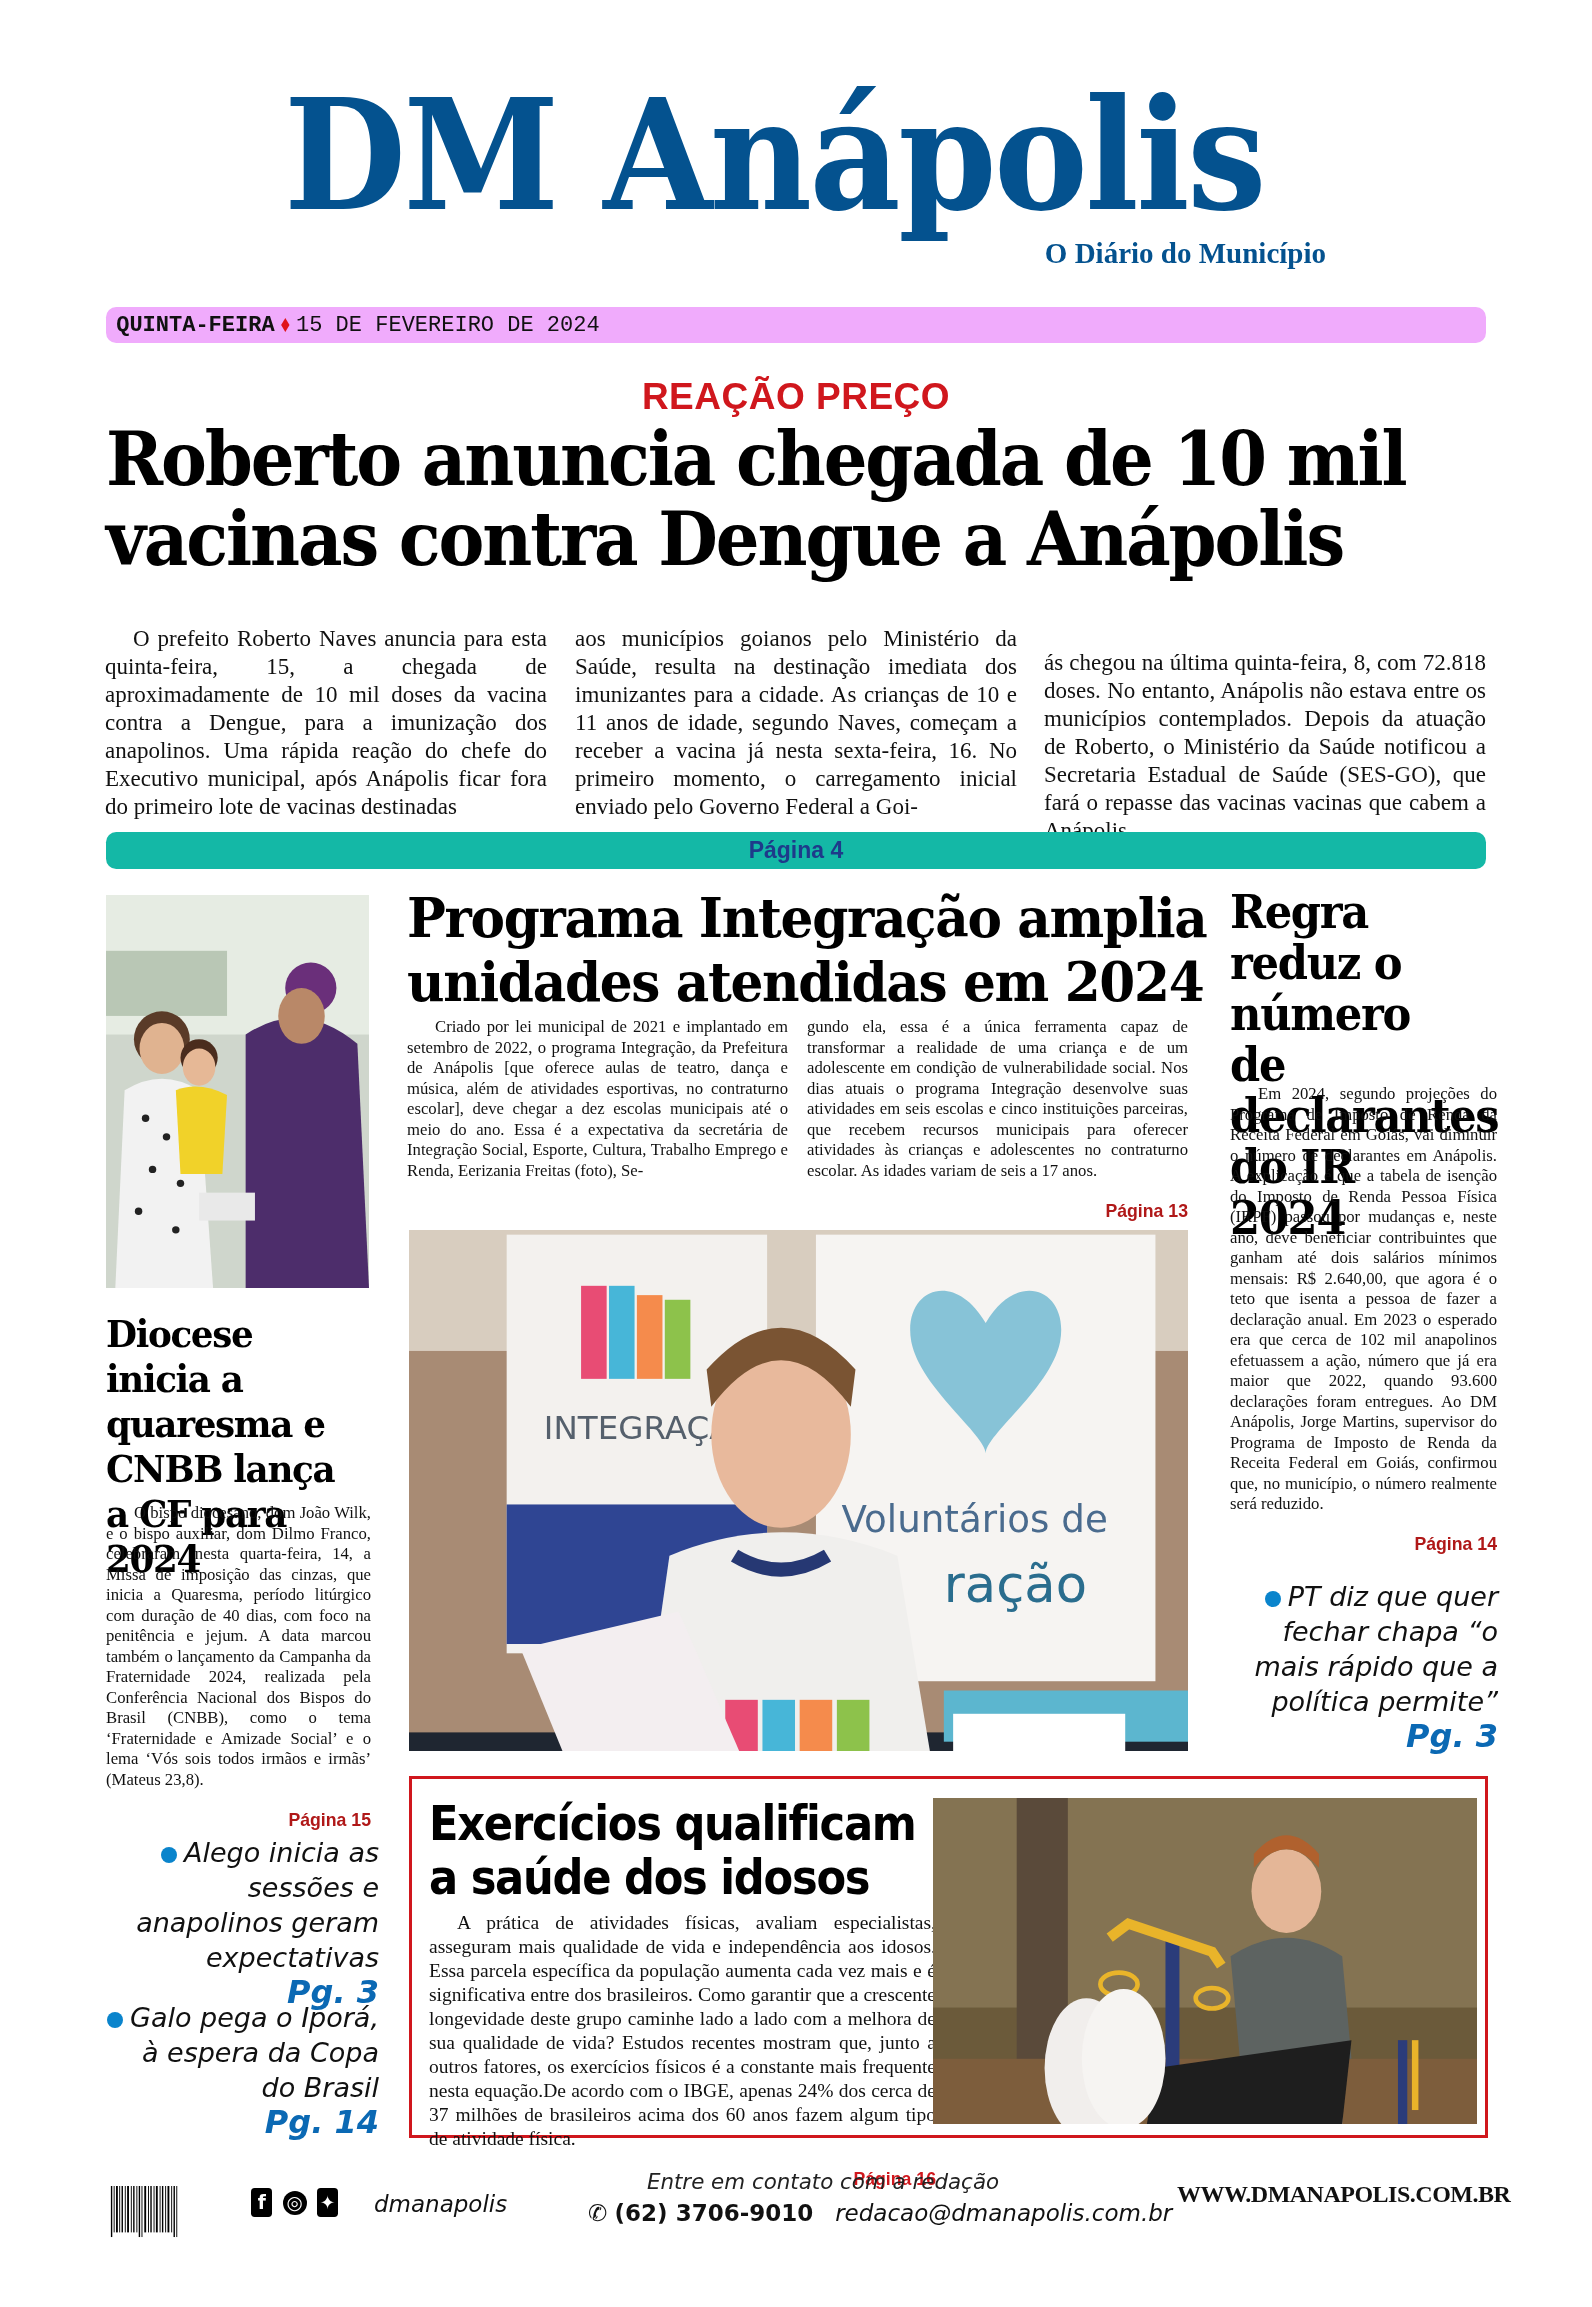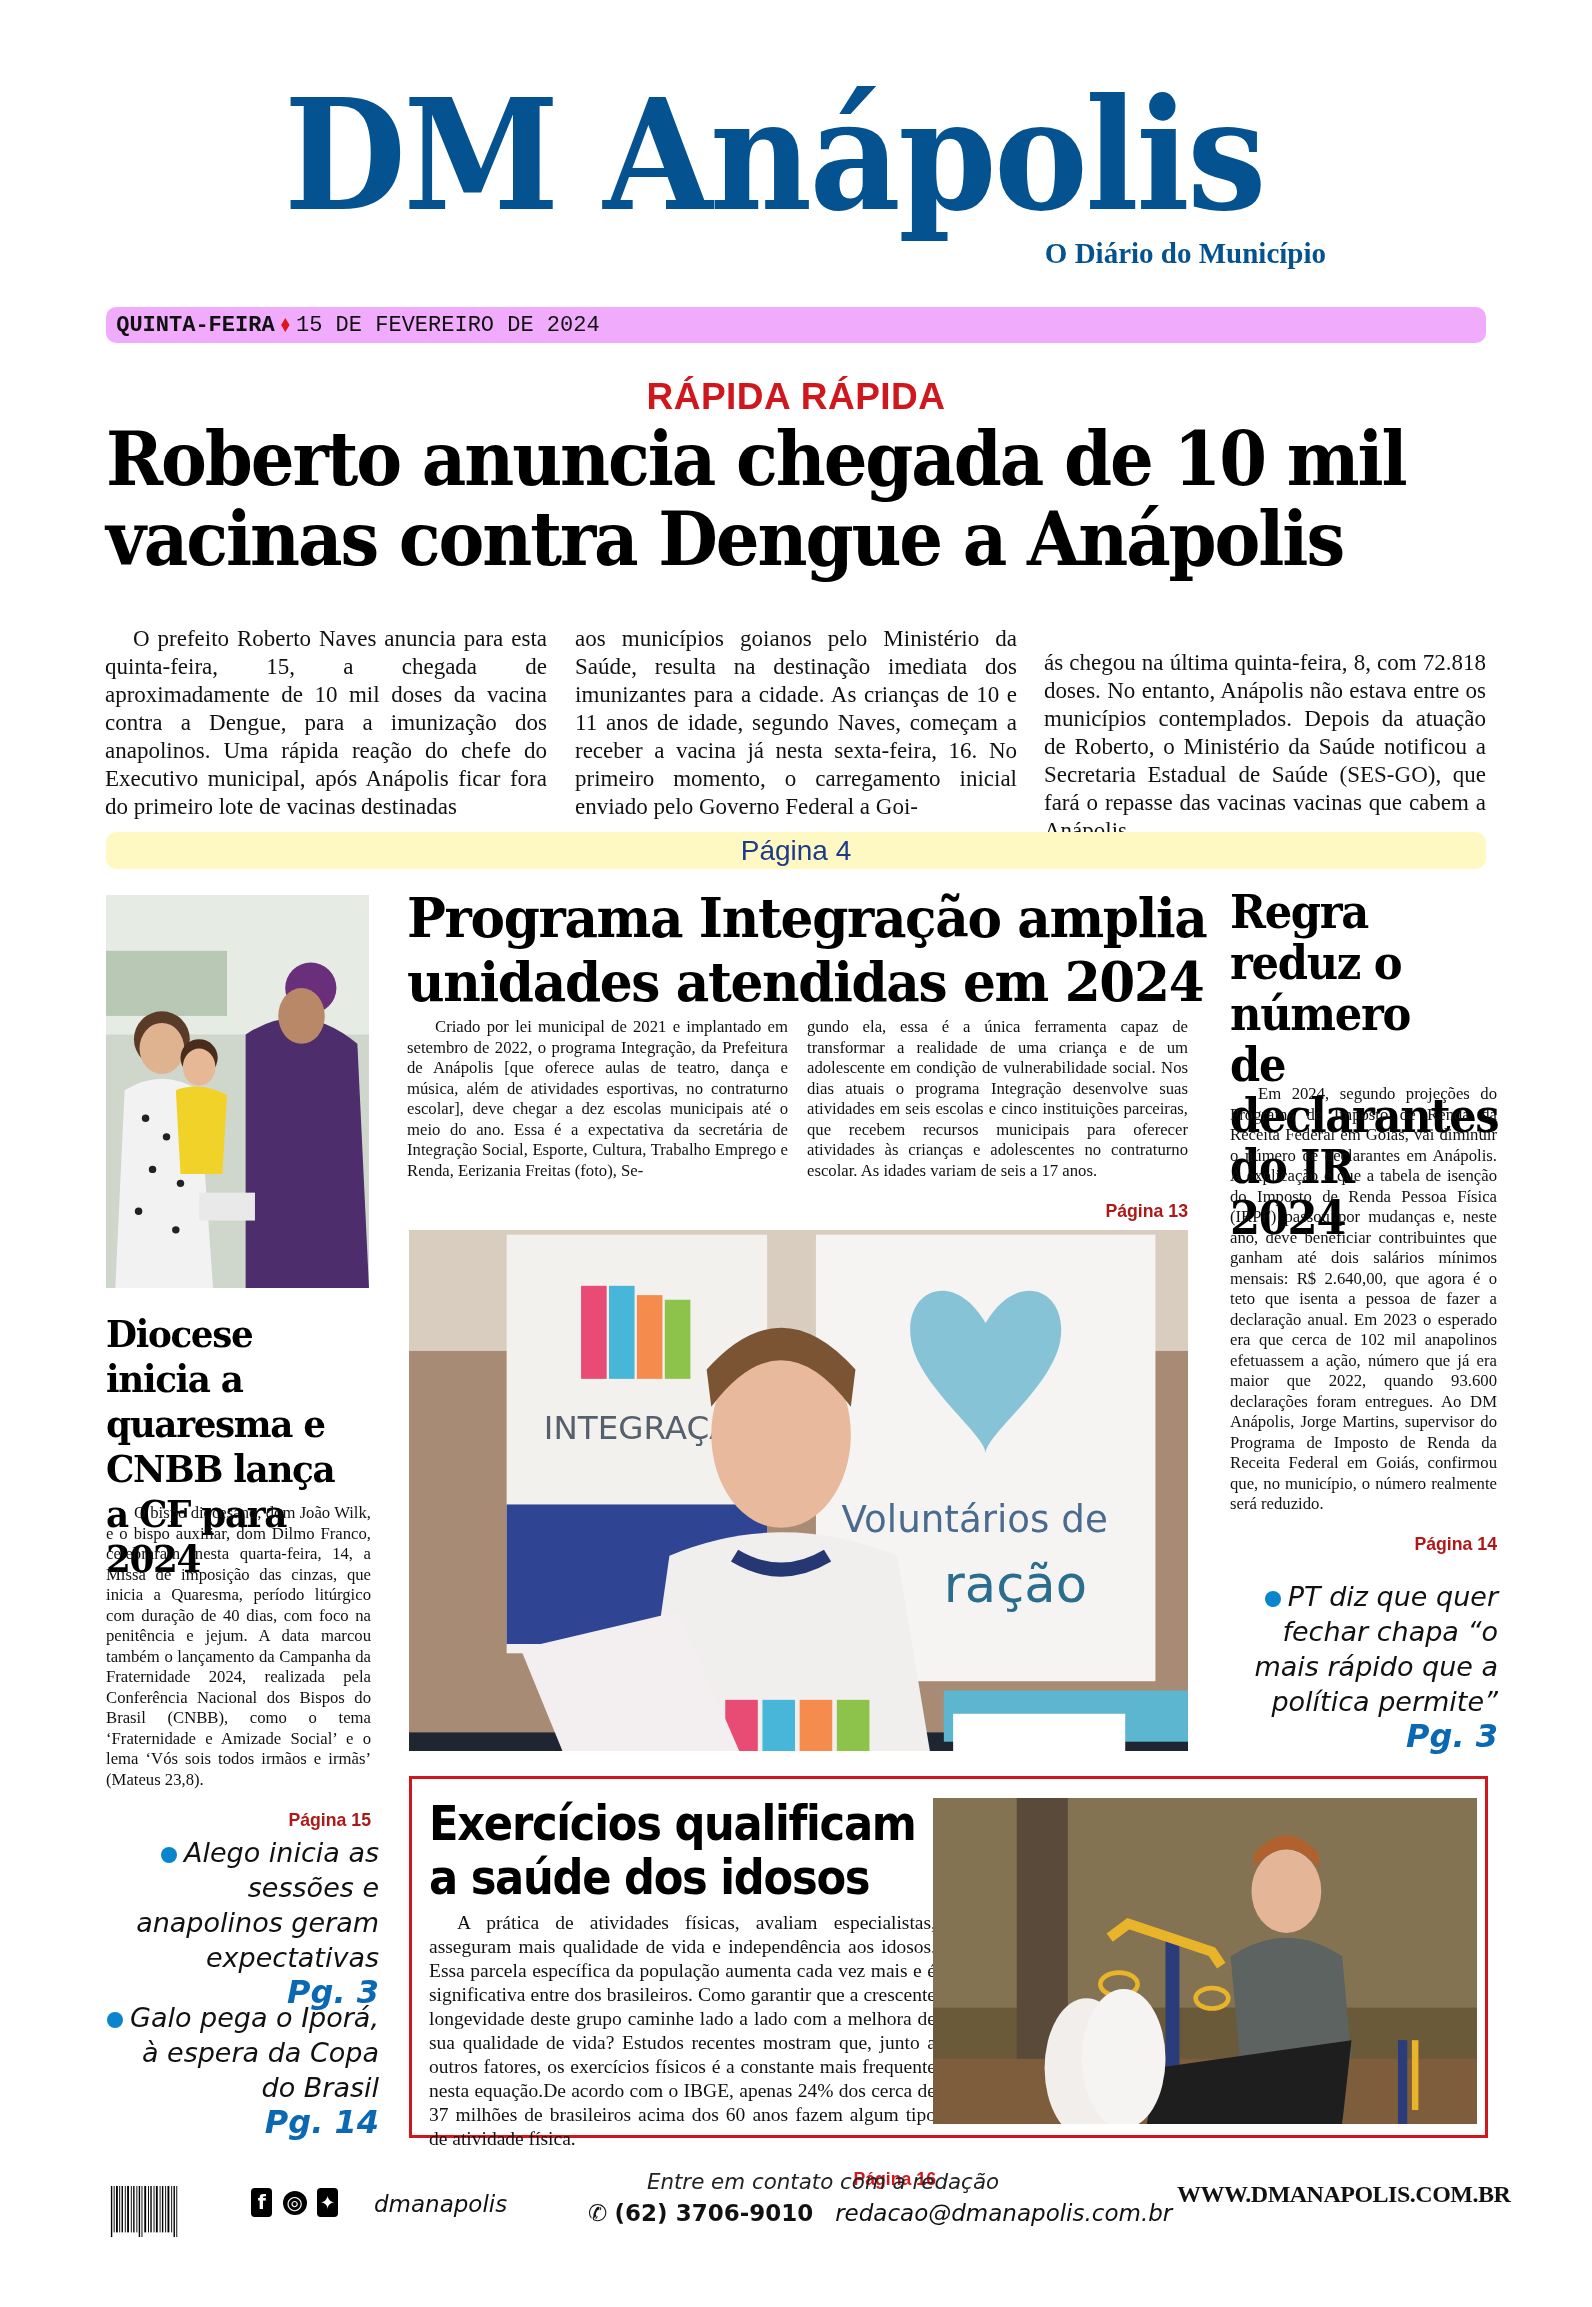--- a/index.html
+++ b/index.html
@@ -19,21 +19,21 @@
 
   
   .kicker { left: 106px; top: 376px; width: 1380px; text-align: center; font-family: "Liberation Sans", sans-serif; font-weight: bold; font-size: 37px; color: #d0171d; letter-spacing: 0.5px; }
   .lead-headline { left: 106px; top: 419px; width: 1380px; font-family: "DejaVu Serif", serif; font-weight: bold; font-size: 74px; line-height: 80px; color: #000; letter-spacing: -2.3px; transform: scaleX(0.93); transform-origin: left top; white-space: nowrap; }
 
   
   .body-text { font-family: "Liberation Serif", serif; font-size: 23px; line-height: 28px; text-align: justify; color: #111; hyphens: auto; }
   .body-text .indent { display: inline-block; width: 28px; }
   .lead-col { top: 625px; width: 442px; }
 
-  .page-band { left: 106px; top: 832px; width: 1380px; height: 37px; background: #fef9c3; border-radius: 10.2px; display: flex; align-items: center; justify-content: center; font-family: "Liberation Sans", sans-serif; font-weight: normal; font-size: 28px; color: #1e3a8a; }
+  .page-band { left: 106px; top: 832px; width: 1380px; height: 37px; background: #14b8a6; border-radius: 10.2px; display: flex; align-items: center; justify-content: center; font-family: "Liberation Sans", sans-serif; font-weight: bold; font-size: 23px; color: #1e3a8a; }
 
   
   .photo { overflow: hidden; background: #888; }
   .photo svg { display: block; width: 100%; height: 100%; }
 
   
   .serif-head { font-family: "DejaVu Serif", serif; font-weight: bold; color: #000; letter-spacing: -1.4px; }
   .integ-head { left: 407px; top: 886px; width: 791px; font-size: 55px; line-height: 64px; transform: scaleX(0.94); transform-origin: left top; white-space: nowrap; }
   .regra-head { left: 1230px; top: 886px; width: 270px; font-size: 47px; line-height: 51px; transform: scaleX(0.92); transform-origin: left top; }
   .diocese-head { left: 106px; top: 1311px; width: 270px; font-size: 38px; line-height: 45px; transform: scaleX(0.94); transform-origin: left top; }
@@ -69,21 +69,21 @@
 <div class="abs masthead-sub">O Diário do Município</div>
 
 <div class="abs infobar">
   <div class="grp">
     <b>QUINTA-FEIRA</b>
     <span class="diamond"></span>
     <span>15 DE FEVEREIRO DE 2024</span>
   </div>
 </div>
 
-<div class="abs kicker">RÁPIDA RÁPIDA</div>
+<div class="abs kicker">REAÇÃO PREÇO</div>
 <div class="abs lead-headline">
   <div>Roberto anuncia chegada de 10 mil</div>
   <div>vacinas contra Dengue a Anápolis</div>
 </div>
 <div class="abs body-text lead-col" style="left:105px;"><span class="indent"></span><span>O prefeito Roberto Naves anuncia para esta quinta-feira, 15, a chegada de aproximadamente de 10 mil doses da vacina contra a Dengue, para a imunização dos anapolinos. Uma rápida reação do chefe do Executivo municipal, após Anápolis ficar fora do primeiro lote de vacinas destinadas</span></div>
 <div class="abs body-text lead-col" style="left:575px;"><span>aos municípios goianos pelo Ministério da Saúde, resulta na destinação imediata dos imunizantes para a cidade. As crianças de 10 e 11 anos de idade, segundo Naves, começam a receber a vacina já nesta sexta-feira, 16. No primeiro momento, o carregamento inicial enviado pelo Governo Federal a Goi-</span></div>
 <div class="abs body-text lead-col" style="left:1044px;margin-top:24px;"><span>ás chegou na última quinta-feira, 8, com 72.818 doses. No entanto, Anápolis não estava entre os municípios contemplados. Depois da atuação de Roberto, o Ministério da Saúde notificou a Secretaria Estadual de Saúde (SES-GO), que fará o repasse das vacinas vacinas que cabem a Anápolis.</span></div>
 
 <div class="abs page-band">Página 4</div>
 

